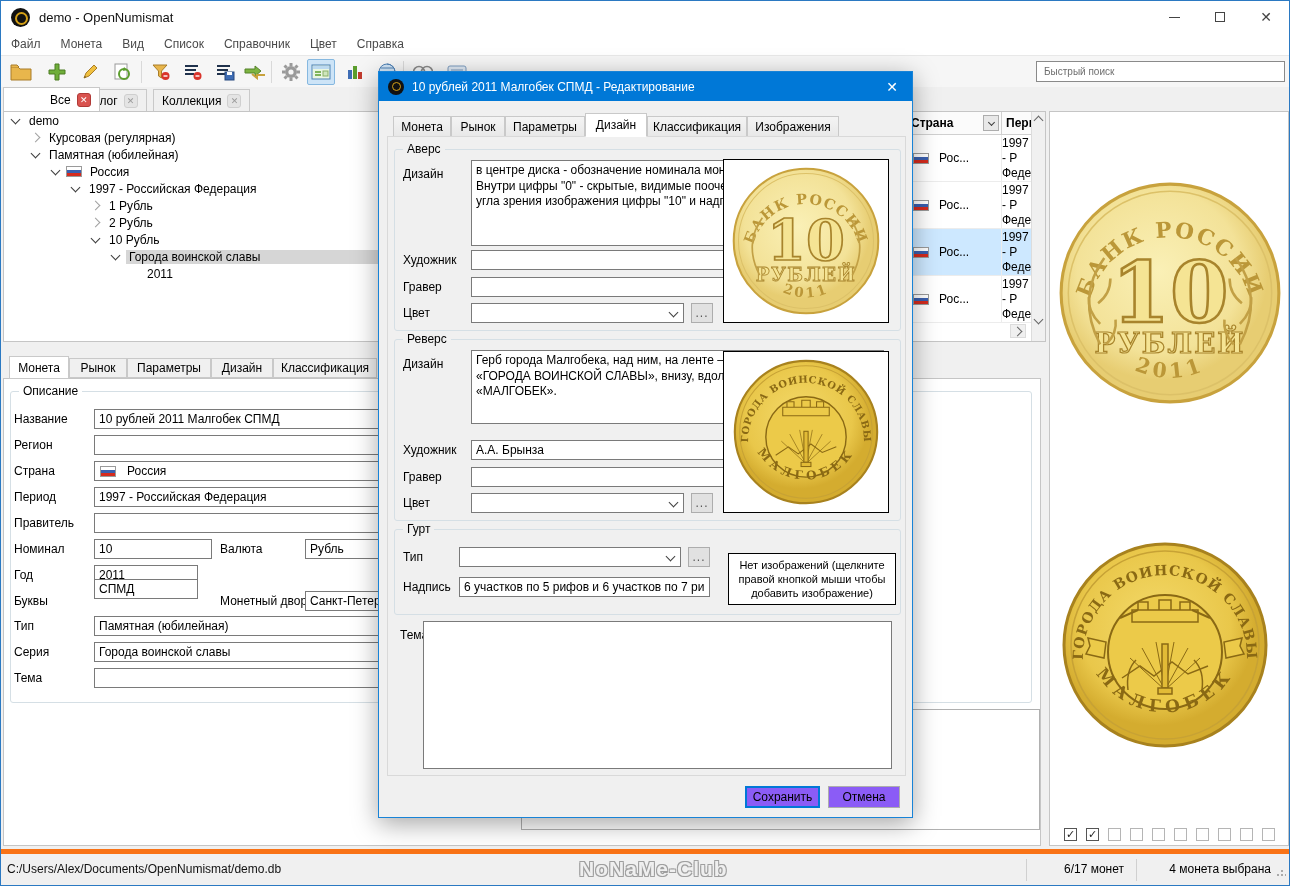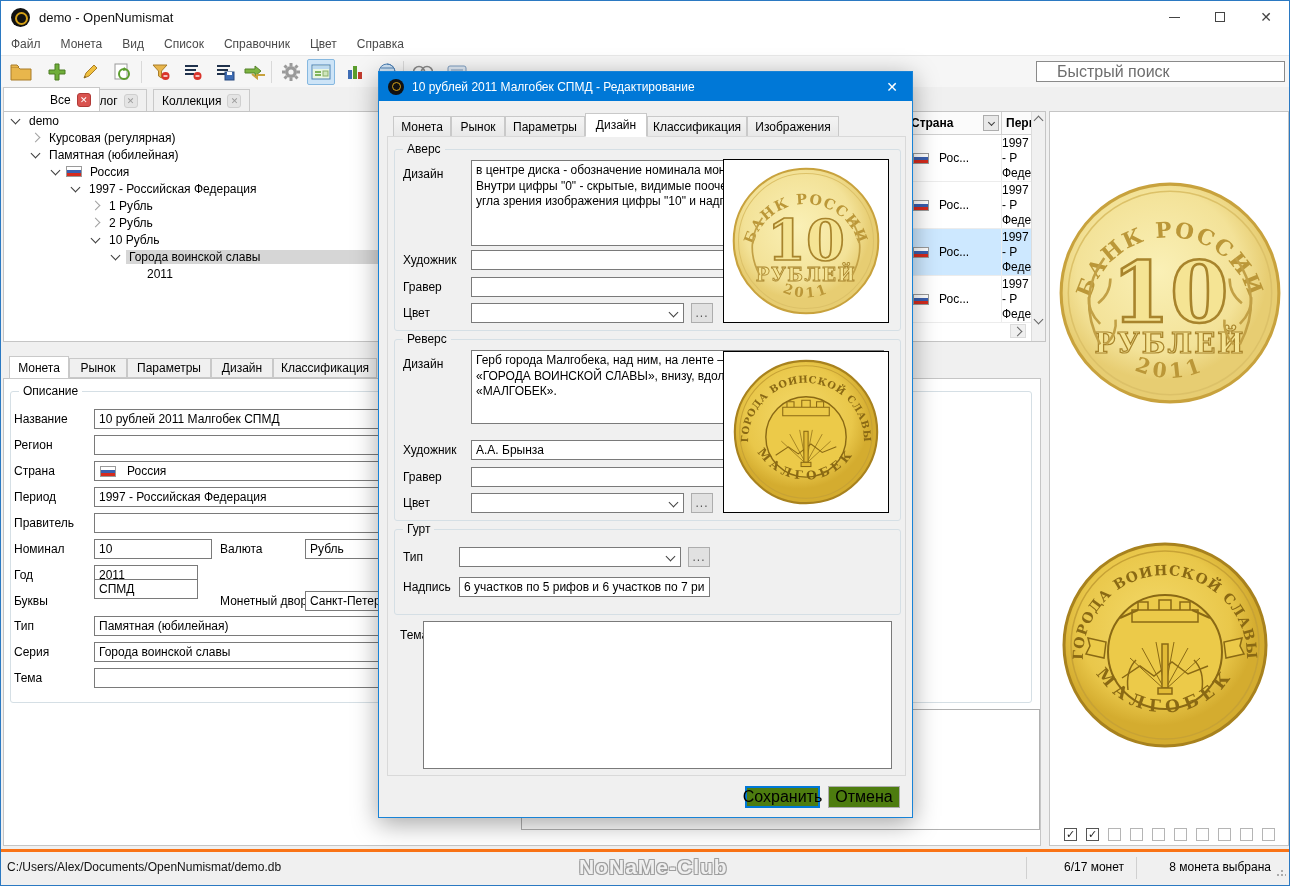--- a/index.html
+++ b/index.html
@@ -17,21 +17,21 @@
   .wbtn .sq { width:10px; height:10px; border:1px solid #444; }
   .wbtn .mn { width:11px; height:1px; background:#444; }
 
   .menubar { position:absolute; left:0; top:32px; width:100%; height:22px; background:#fff; display:flex; align-items:center; color:#4a4a4a; }
   .menu-item { padding:0 10px; height:22px; display:flex; align-items:center; }
 
   .toolbar { position:absolute; left:0; top:54px; width:100%; height:32px; background:#f6f6f6; border-top:1px solid #e8e8e8; }
   .tbtn { position:absolute; top:3px; width:28px; height:26px; display:flex; align-items:center; justify-content:center; border-radius:2px; }
   .tbtn.active { background:#cde4f7; border:1px solid #86b8e0; }
   .tsep { position:absolute; top:5px; width:1px; height:22px; background:#d9d9d9; }
-  .search-box { position:absolute; right:4px; top:5px; width:249px; height:21px; border:1px solid #8a8a8a; background:#fff; font-size:16px; padding:0 20px; color:#333; font-family:"Liberation Sans",sans-serif; }
+  .search-box { position:absolute; right:4px; top:5px; width:249px; height:21px; border:1px solid #8a8a8a; background:#fff; font-size:10px; padding:0 7px; color:#333; font-family:"Liberation Sans",sans-serif; }
   .search-box::placeholder { color:#6e6e6e; }
 
   
   .tabstrip { position:absolute; left:0; top:86px; width:100%; height:24px; }
   .ctab { position:absolute; top:2px; height:22px; background:#f0f0f0; border:1px solid #c9c9c9; border-bottom:none; display:flex; align-items:center; gap:6px; padding:0 8px; }
   .ctab.active { background:#fff; top:0; height:24px; z-index:2;padding-left:46px; }
   .closebox { width:14px; height:14px; border-radius:3px; display:flex; align-items:center; justify-content:center; font-size:9px; }
   .closebox.red { background:#d9534f; color:#fff; border:1px solid #b03a37; }
   .closebox.gray { background:#e4e4e4; color:#9a9a9a; border:1px solid #cfcfcf; }
 
@@ -68,21 +68,21 @@
   .flag-input { position:absolute; height:20px; border:1px solid #7a7a7a; background:#fff; display:flex; align-items:center; gap:6px; padding:0 5px; }
   .subbox { position:absolute; left:517px; top:330px; width:519px; height:121px; background:#fff; border:1px solid #b0b0b0; }
 
   
   .images-panel { position:absolute; left:1048px; top:110px; width:240px; height:735px; background:#fff; border:1px solid #c5c5c5; }
   .cb-row { position:absolute; left:14px; top:716px; display:flex; gap:9px; }
   .cb { width:13px; height:13px; border:1px solid #b5b5b5; background:#fff; display:flex; align-items:center; justify-content:center; font-size:11px; color:#222; }
   .cb.checked { border-color:#555; }
 
   
-  .statusbar { position:absolute; left:0; top:848px; width:100%; height:32px; background:#f0f0f0; border-top:3px solid #f97316; }
+  .statusbar { position:absolute; left:0; top:848px; width:100%; height:32px; background:#f0f0f0; border-top:5px solid #f97316; }
   .sb-path { position:absolute; left:6px; top:8px; color:#111; }
   .watermark { position:absolute; left:578px; top:3px; font-size:21px; font-weight:bold; letter-spacing:1px; color:#efefef;
     text-shadow:1px 1px 0 #9f9f9f,-1px -1px 0 #9f9f9f,1px -1px 0 #9f9f9f,-1px 1px 0 #9f9f9f; }
   .sb-sep { position:absolute; top:5px; width:1px; height:22px; background:#d0d0d0; }
   .sb-right1 { position:absolute; right:165px; top:8px; }
   .sb-right2 { position:absolute; right:18px; top:8px; }
   .grip { position:absolute; right:3px; bottom:4px; width:10px; height:10px;
     background:radial-gradient(circle at 2px 8px,#aaa 1px,transparent 1.5px),radial-gradient(circle at 6px 8px,#aaa 1px,transparent 1.5px),radial-gradient(circle at 6px 4px,#aaa 1px,transparent 1.5px),radial-gradient(circle at 10px 8px,#aaa 1px,transparent 1.5px); }
 
   
@@ -98,21 +98,21 @@
   .dlg-group { position:absolute; border:1px solid #d5dfe5; border-radius:3px; }
   .dlg-label { position:absolute; left:8px; height:20px; display:flex; align-items:center; }
   .dta { position:absolute; border:1px solid #7a7a7a; background:#fff; font-size:12px; font-family:"Liberation Sans",sans-serif; padding:2px 4px; resize:none; overflow:hidden; line-height:15px; }
   .combo { position:absolute; height:20px; border:1px solid #7a7a7a; background:#fff; }
   .combo .arr { position:absolute; right:6px; top:5px; width:7px; height:7px; border-right:1.6px solid #404040; border-bottom:1.6px solid #404040; transform:rotate(45deg); }
   .dots-btn { position:absolute; width:22px; height:20px; background:#e1e1e1; border:1px solid #adadad; display:flex; align-items:center; justify-content:center; color:#555; letter-spacing:1px; }
   .thumb { position:absolute; left:335px; width:166px; background:#fff; border:1px solid #000; display:flex; align-items:center; justify-content:center; }
   .noimg { position:absolute; left:333px; top:23px; width:168px; height:52px; border:1px solid #000; background:#fff; display:flex; align-items:center; justify-content:center; text-align:center; font-size:11px; line-height:14px; padding:2px; }
   .scrollbar-y { position:absolute; right:0; top:0; width:17px; height:100%; background:#f0f0f0; border-left:1px solid #dcdcdc; }
   .sb-thumb { position:absolute; left:2px; top:18px; width:12px; height:26px; background:#cdcdcd; }
-  .btn { position:absolute; height:22px; background:#4d7c0f; border:1px solid #adadad; display:flex; align-items:center; justify-content:center; font-size:16px; }
+  .btn { position:absolute; height:22px; background:#8b5cf6; border:1px solid #adadad; display:flex; align-items:center; justify-content:center; font-size:12px; }
   .btn.default { border:2px solid #0078d7; }
 
   
   .ico { display:block; }
 </style>
 </head>
 <body>
 
 <div id="app">
 
@@ -484,21 +484,21 @@
       <span class="cb"></span>
     </div>
   </div>
 
   <div class="statusbar">
     <div class="sb-path">C:/Users/Alex/Documents/OpenNumismat/demo.db</div>
     <div class="watermark">NoNaMe-Club</div>
     <div class="sb-sep" style="right:262px"></div>
     <div class="sb-right1">6/17 монет</div>
     <div class="sb-sep" style="right:152px"></div>
-    <div class="sb-right2">8 монета выбрана</div>
+    <div class="sb-right2">4 монета выбрана</div>
     <div class="grip"></div>
   </div>
 
   <div class="dialog">
     <div class="dlg-title">
       <div class="dlg-icon"></div>
       <div class="dlg-title-text">10 рублей 2011 Малгобек СПМД - Редактирование</div>
       <div class="dlg-close">✕</div>
     </div>
 
@@ -596,20 +596,23 @@
         </svg>
       </div>
 
       <div class="dlg-group" style="left:6px;top:392px;width:507px;height:86px">
         <div class="gb-legend" style="background:#f0f0f0">Гурт</div>
         <div class="dlg-label" style="top:17px">Тип</div>
         <div class="combo" style="left:64px;top:17px;width:222px"><span></span><span class="arr"></span></div>
         <div class="dots-btn" style="left:293px;top:17px">...</div>
         <div class="dlg-label" style="top:47px">Надпись</div>
         <input class="tinput" style="left: 64px; top: 47px; width: 251px;" value="6 участков по 5 рифов и 6 участков по 7 рифов">
+        <div class="noimg">
+            <span>Нет изображений (щелкните правой кнопкой мыши чтобы добавить изображение)</span>
+          </div>
       </div>
 
       <div class="dlg-label" style="left:12px;top:488px">Тема</div>
       <textarea class="dta" style="left: 35px; top: 484px; width: 469px; height: 148px;"></textarea>
     </div>
 
     <div class="btn default" style="left:366px;top:714px;width:75px">Сохранить</div>
     <div class="btn" style="left:449px;top:714px;width:72px">Отмена</div>
   </div>
 

